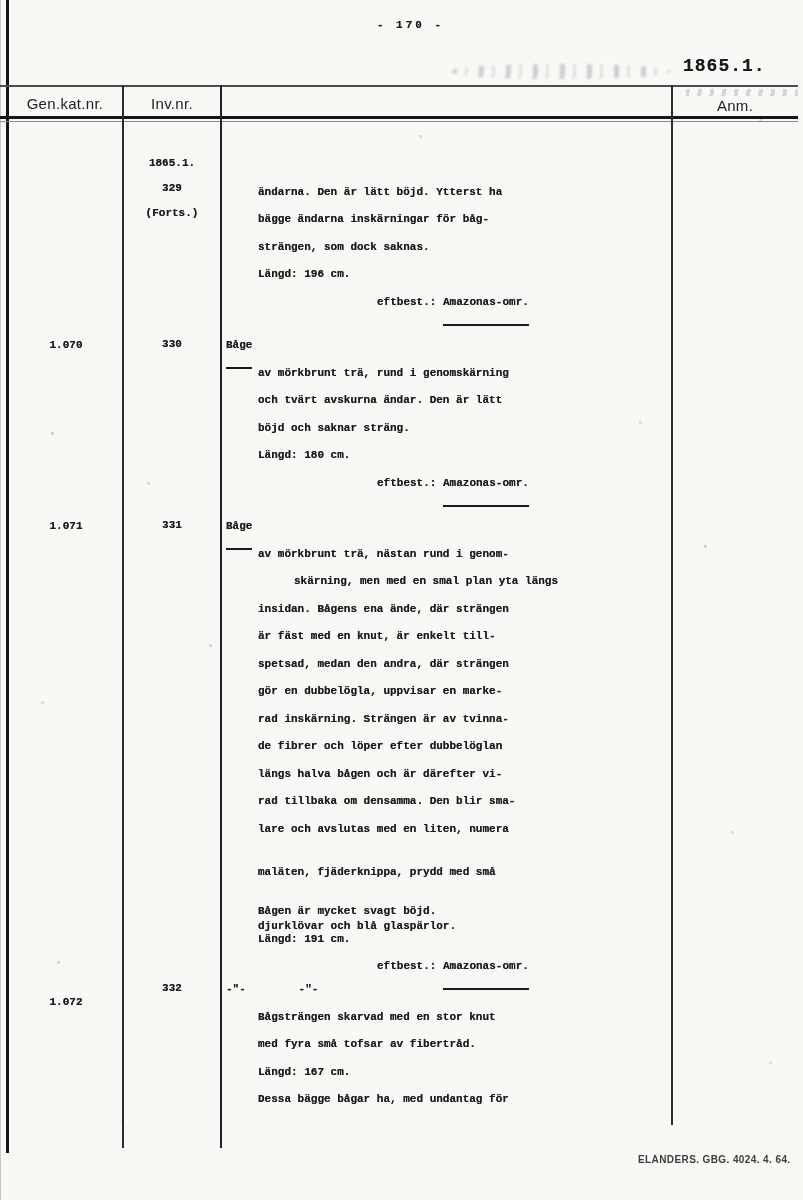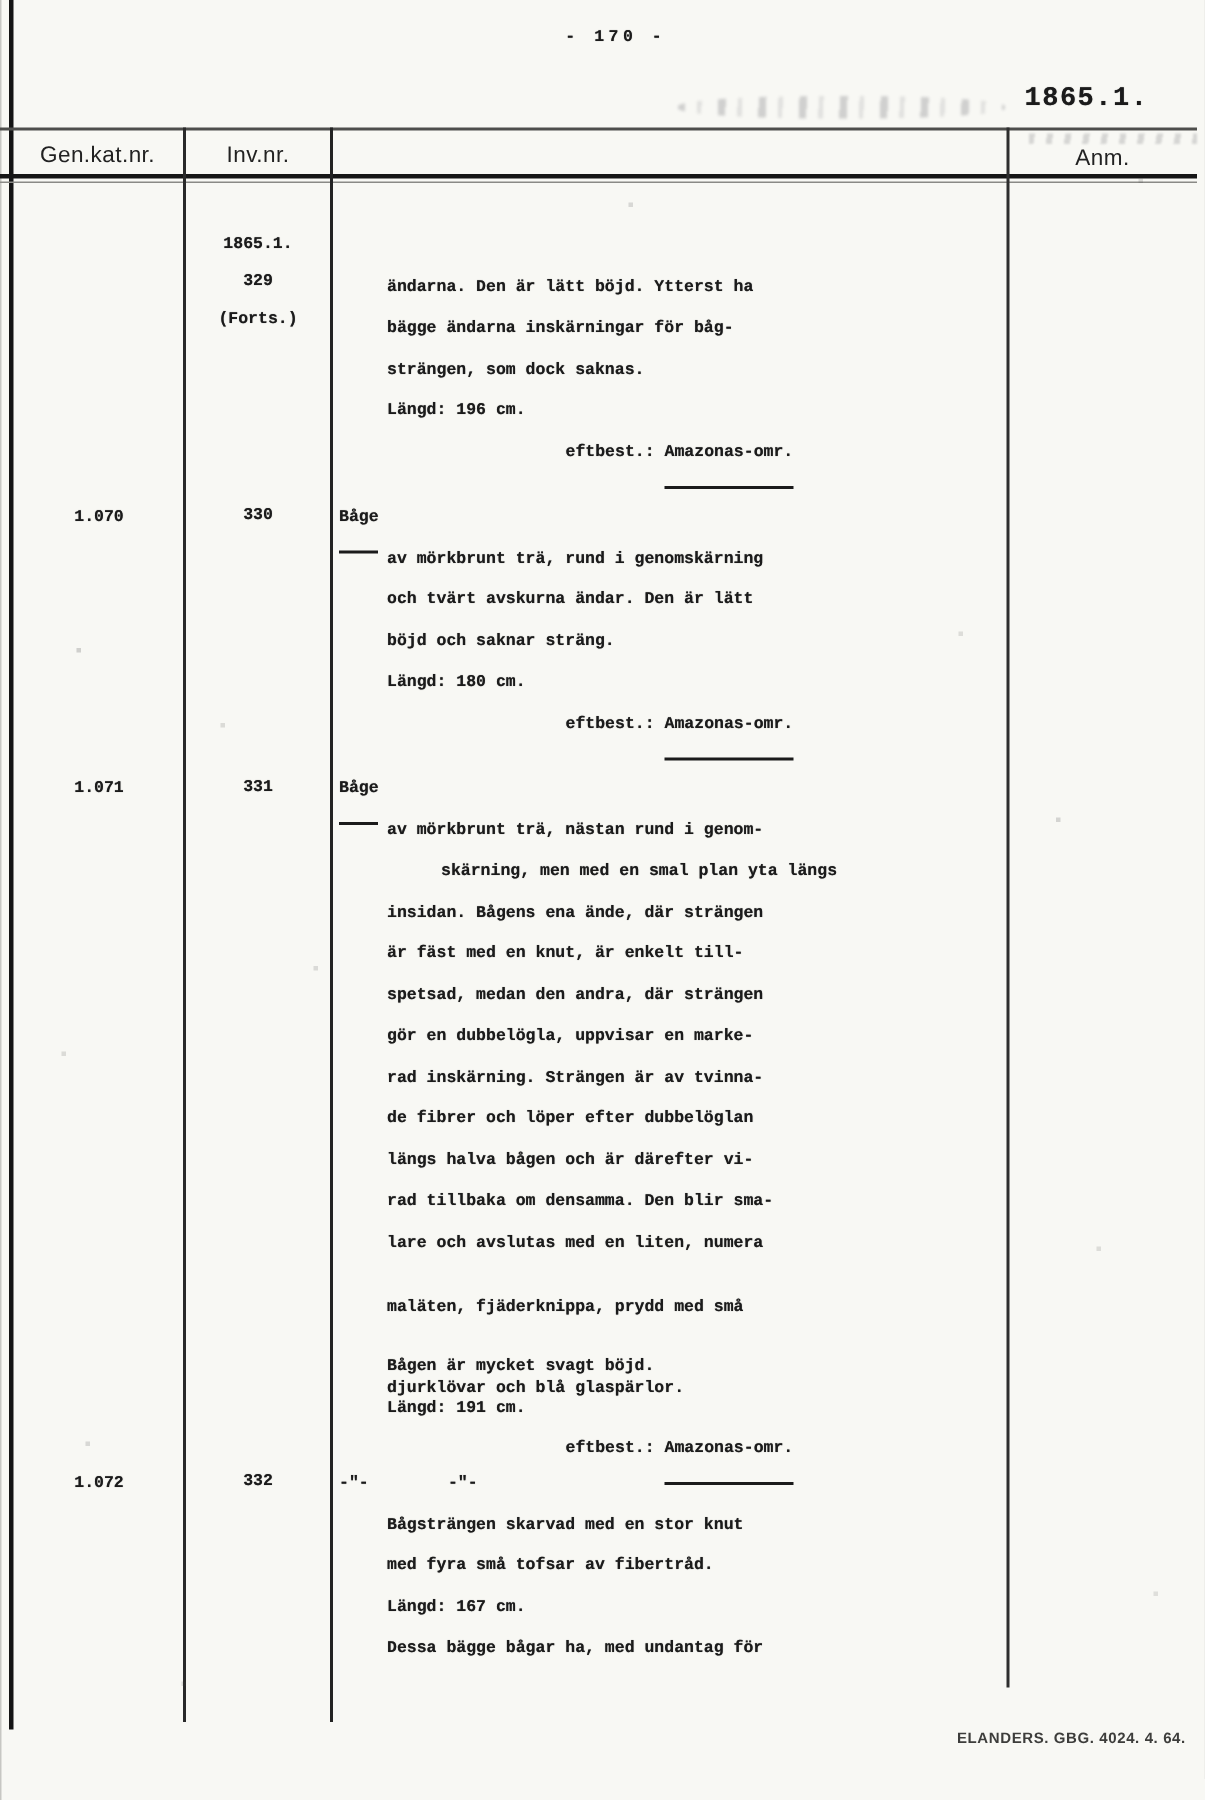--- a/index.html
+++ b/index.html
@@ -134,21 +134,21 @@
         <div class="line t-body tw" style="top: 247.5px;">längs halva bågen och är därefter vi-</div>
         <div class="line t-body tw" style="top: 275px;">rad tillbaka om densamma. Den blir sma-</div>
         <div class="line t-body tw" style="top: 302.5px;">lare och avslutas med en liten, numera</div>
         <div class="line t-body tw" style="top: 346px; text-align: center;">maläten, fjäderknippa, prydd med små</div>
         <div class="line t-body tw" style="top: 357.5px; margin-top: 42px;">djurklövar och blå glaspärlor.</div>
         <div class="line t-body tw" style="top: 385px;">Bågen är mycket svagt böjd.</div>
         <div class="line t-body tw" style="top: 412.5px;">Längd: 191 cm.</div>
         <div class="line t-eftbest tw" style="top: 440px;"><span>eftbest.: </span><span class="u">Amazonas-omr.</span></div>
       </div>
       <div class="entry" style="top: 976px;">
-        <div class="cell-gen tw" style="top: 0px;">1.072</div>
+        <div class="cell-gen tw" style="top: 13px;">1.072</div>
         <div class="cell-inv tw" style="top: 0px;">332</div>
         <div class="line t-title tw" style="top: 0px;"><span>-"-        -"-</span></div>
         <div class="line t-body tw" style="top: 27.5px;">Bågsträngen skarvad med en stor knut</div>
         <div class="line t-body tw" style="top: 55px;">med fyra små tofsar av fibertråd.</div>
         <div class="line t-body tw" style="top: 82.5px;">Längd: 167 cm.</div>
         <div class="line t-body tw" style="top: 110px;">Dessa bägge bågar ha, med undantag för</div>
       </div>
     </div>
 
   <div class="printer-footer">ELANDERS. GBG. 4024. 4. 64.</div>

